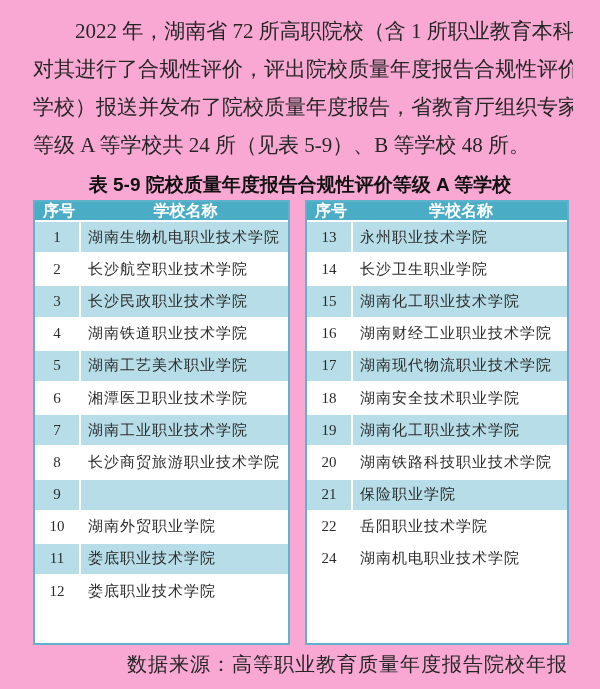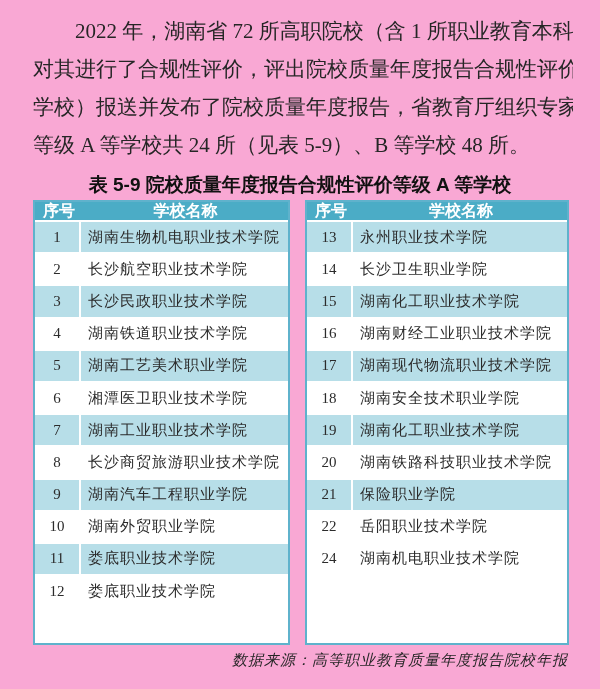--- a/index.html
+++ b/index.html
@@ -96,22 +96,21 @@
     padding-left: 7px;
     white-space: nowrap;
     overflow: hidden;
     letter-spacing: 1px;
   }
   
   .source-note {
     position: absolute;
     right: 32px;
     top: 651px;
-    font-size: 15px;
-    font-style: italic;
+    font-size: 20px;
     color: #262626;
     letter-spacing: 1px;
     white-space: nowrap;
   }
 </style>
 </head>
 <body>
 
 <div class="page">
 
@@ -158,21 +157,20 @@
       <div class="row alt">
         <div class="cell-no">7</div>
         <div class="cell-name">湖南工业职业技术学院</div>
       </div>
       <div class="row">
         <div class="cell-no">8</div>
         <div class="cell-name">长沙商贸旅游职业技术学院</div>
       </div>
       <div class="row alt">
         <div class="cell-no">9</div>
-        <div class="cell-name">湖南汽车工程职业学院</div>
       </div>
       <div class="row">
         <div class="cell-no">10</div>
         <div class="cell-name">湖南外贸职业学院</div>
       </div>
       <div class="row alt">
         <div class="cell-no">11</div>
         <div class="cell-name">娄底职业技术学院</div>
       </div>
       <div class="row">

